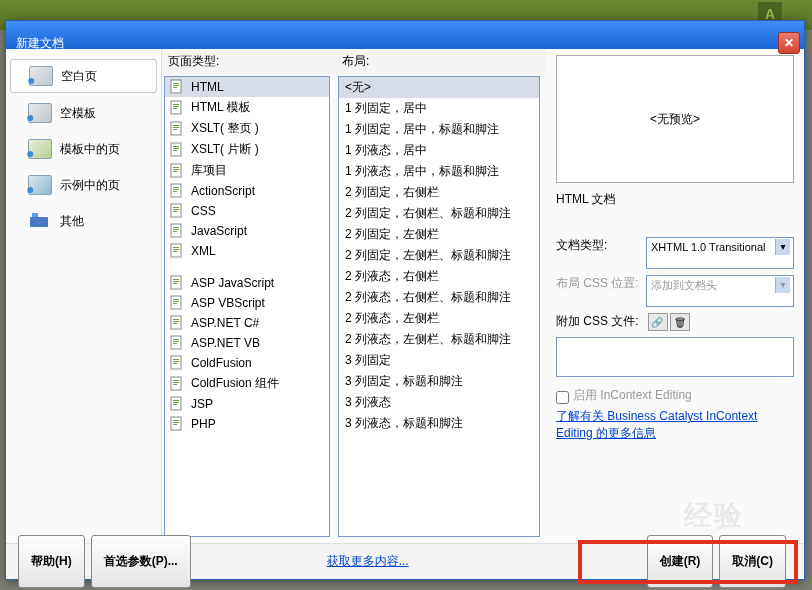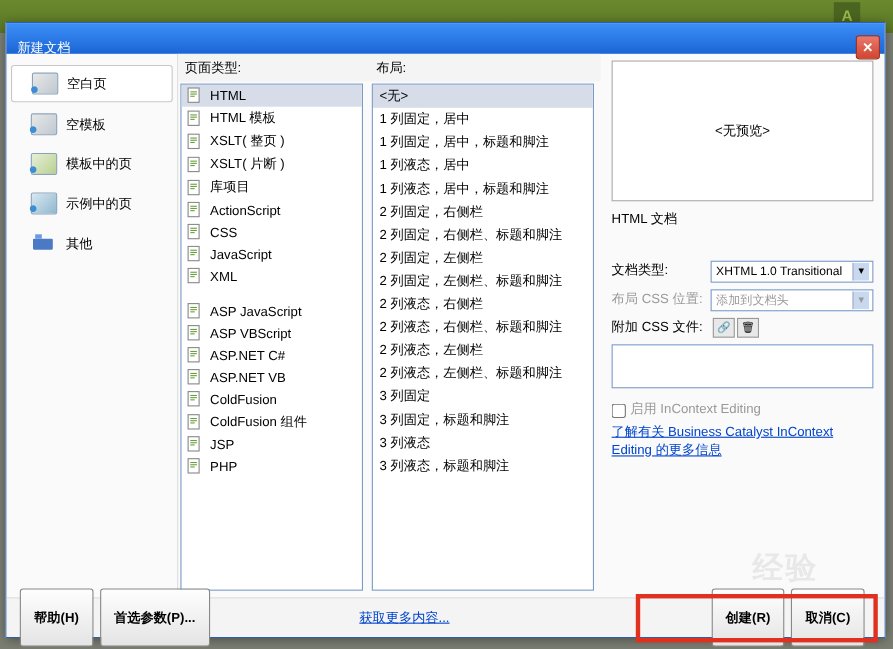--- a/index.html
+++ b/index.html
@@ -27,21 +27,21 @@
 .file-spacer { height:12px; }
 .layout-col { width:210px; display:flex; flex-direction:column; }
 .layout-list { flex:1; border:1px solid #7a9ac8; margin:2px 6px 6px 2px; background:#fff; overflow-y:auto; font-size:12px; }
 .layout-item { padding:2px 6px; cursor:pointer; white-space:nowrap; }
 .layout-item.selected { background:#d6dde8; }
 .right-col { flex:1; padding:6px 10px; display:flex; flex-direction:column; font-size:12px; }
 .preview-box { border:1px solid #aaa; height:128px; display:flex; align-items:center; justify-content:center; margin-bottom:8px; background:#fff; }
 .desc { margin-bottom:29px; }
 .form-row { display:flex; align-items:flex-start; margin-bottom:6px; }
 .form-row label { width:90px; }
-.form-row .sel { flex:1; border:1px solid #7a9ac8; background:#fff; padding:1px 18px 1px 4px; font-size:11px; height:20px; line-height:16px; position:relative; }
+.form-row .sel { flex:1; border:1px solid #7a9ac8; background:#fff; padding:1px 18px 1px 4px; font-size:11px; height:32px; line-height:16px; position:relative; }
 .form-row .sel::after { content:"▾"; position:absolute; right:3px; top:1px; background:#c8d8ee; width:14px; text-align:center; border-left:1px solid #aac; font-size:10px; }
 .form-row .sel.disabled { color:#999; }
 .css-input { border:1px solid #7a9ac8; height:40px; margin-bottom:10px; background:#fff; }
 .css-btns { display:flex; gap:2px; margin-left:2px; }
 .mini-btn { width:20px; height:18px; border:1px solid #999; background:#e8e8e8; display:flex; align-items:center; justify-content:center; font-size:10px; cursor:pointer; }
 .checkbox-row { display:flex; align-items:flex-end; margin-bottom:4px; color:#999; }
 .checkbox-row input { margin-right:4px; }
 .link { color:#0044cc; text-decoration:underline; cursor:pointer; line-height:1.4; }
 .footer { height:36px; border-top:1px solid #ddd; display:flex; align-items:center; padding:0 12px; background:#f4f4f4; position:relative; }
 .btn { border:1px solid #888; background:linear-gradient(#fefefe,#e4e4e4); padding:17px 12px; font-size:12px; border-radius:3px; cursor:pointer; margin-right:6px;font-weight:bold; }

